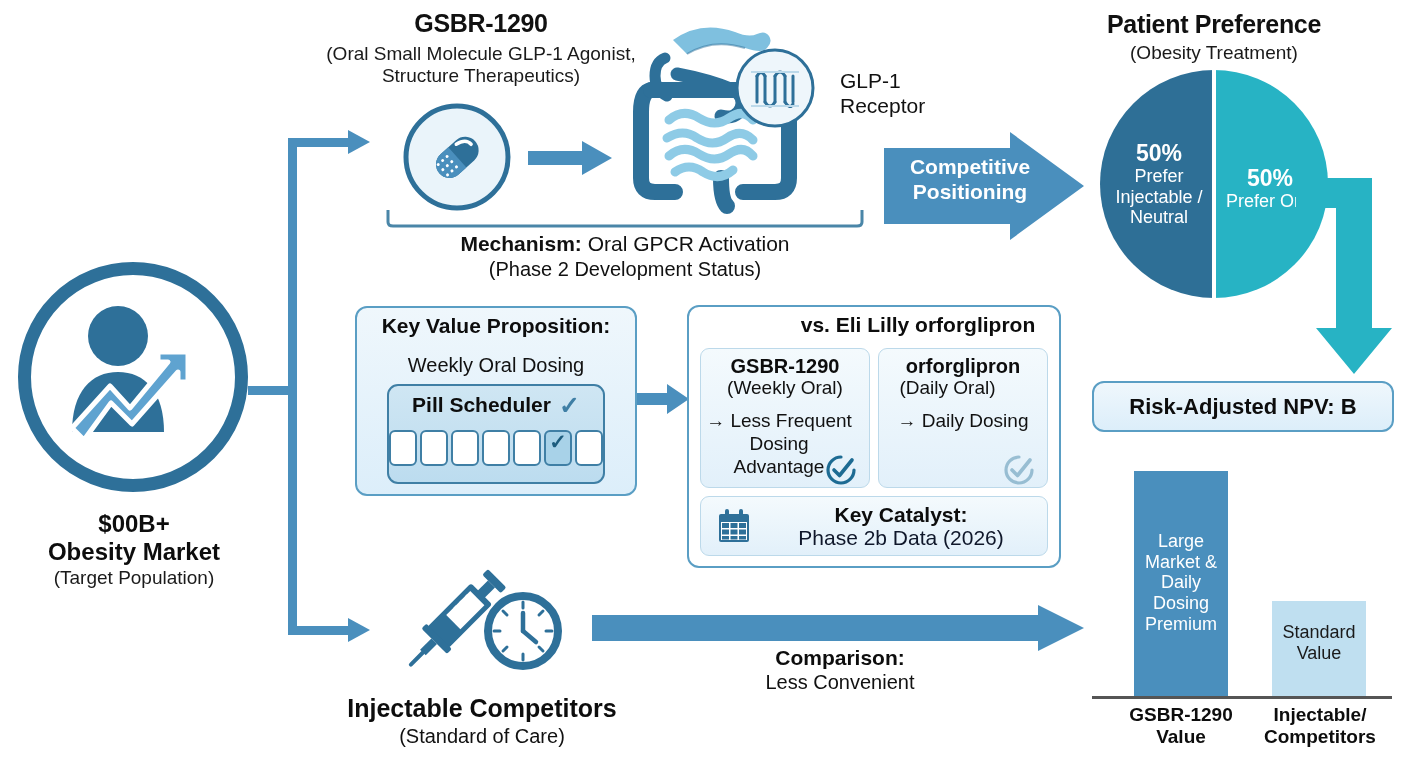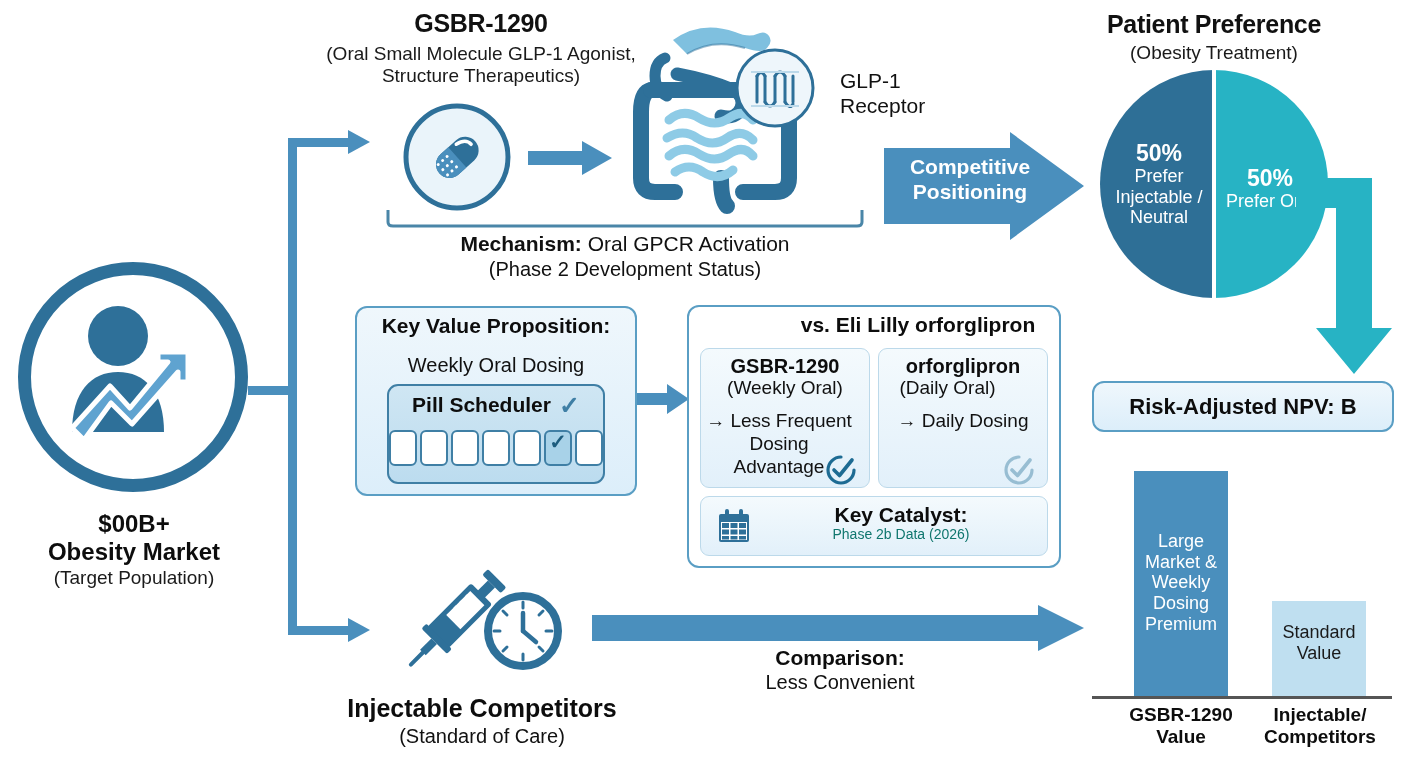--- a/index.html
+++ b/index.html
@@ -274,21 +274,21 @@
           <rect x="27" y="24.5" width="7" height="5"></rect>
         <rect x="10" y="31" width="7" height="3.5"></rect>
           <rect x="18.5" y="31" width="7" height="3.5"></rect>
           <rect x="27" y="31" width="7" height="3.5"></rect>
       </g>
       <rect x="13" y="4" width="4" height="9" rx="2" fill="#2e7099"></rect>
       <rect x="27" y="4" width="4" height="9" rx="2" fill="#2e7099"></rect>
     </svg>
   </div>
   <div class="abs ctr" style="left:760px; top:503px; width:282px; font-size:21px; font-weight:bold; color:#0d0d0d;">Key Catalyst:</div>
-  <div class="abs ctr" style="left:760px; top:526px; width:282px; font-size:14px; color:#0f766e;">Phase 2b Data (2026)</div>
+  <div class="abs ctr" style="left:760px; top:526px; width:282px; font-size:21px; color:#0f172a;">Phase 2b Data (2026)</div>
 
   <div class="abs" style="left:884px; top:130px; width:200px; height:112px;">
     <svg width="200" height="112" viewBox="0 0 200 112">
       <path d="M0 18 L126 18 L126 2 L200 56 L126 110 L126 94 L0 94 Z" fill="#4a8fbd"></path>
     </svg>
   </div>
   <div class="abs ctr" style="left:886px; top:155px; width:128px; line-height:1.18;margin-left:20px;">
     <div style="font-size:21px;font-weight:bold;color:#fff;">Competitive</div>
     <div style="font-size:21px;font-weight:bold;color:#fff;">Positioning</div>
   </div>
@@ -319,21 +319,21 @@
 
   <div class="abs panel" id="npv">
     <span>Risk-Adjusted NPV: B</span>
   </div>
 
   <div class="abs" id="bars">
     <div class="abs" style="left:42px; top:5px; width:94px; height:225px; background:#4a8fbd;">
       <div class="bar-label" style="padding-top:60px;">
         <div>Large</div>
         <div>Market &amp;</div>
-        <div>Weekly</div>
+        <div>Daily</div>
         <div>Dosing</div>
         <div>Premium</div>
       </div>
     </div>
     <div class="abs" style="left:180px; top:135px; width:94px; height:95px; background:#bfdff0;">
       <div class="bar-label" style="color:#1a1a1a; padding-top:21px;">
         <div>Standard</div>
         <div>Value</div>
       </div>
     </div>

